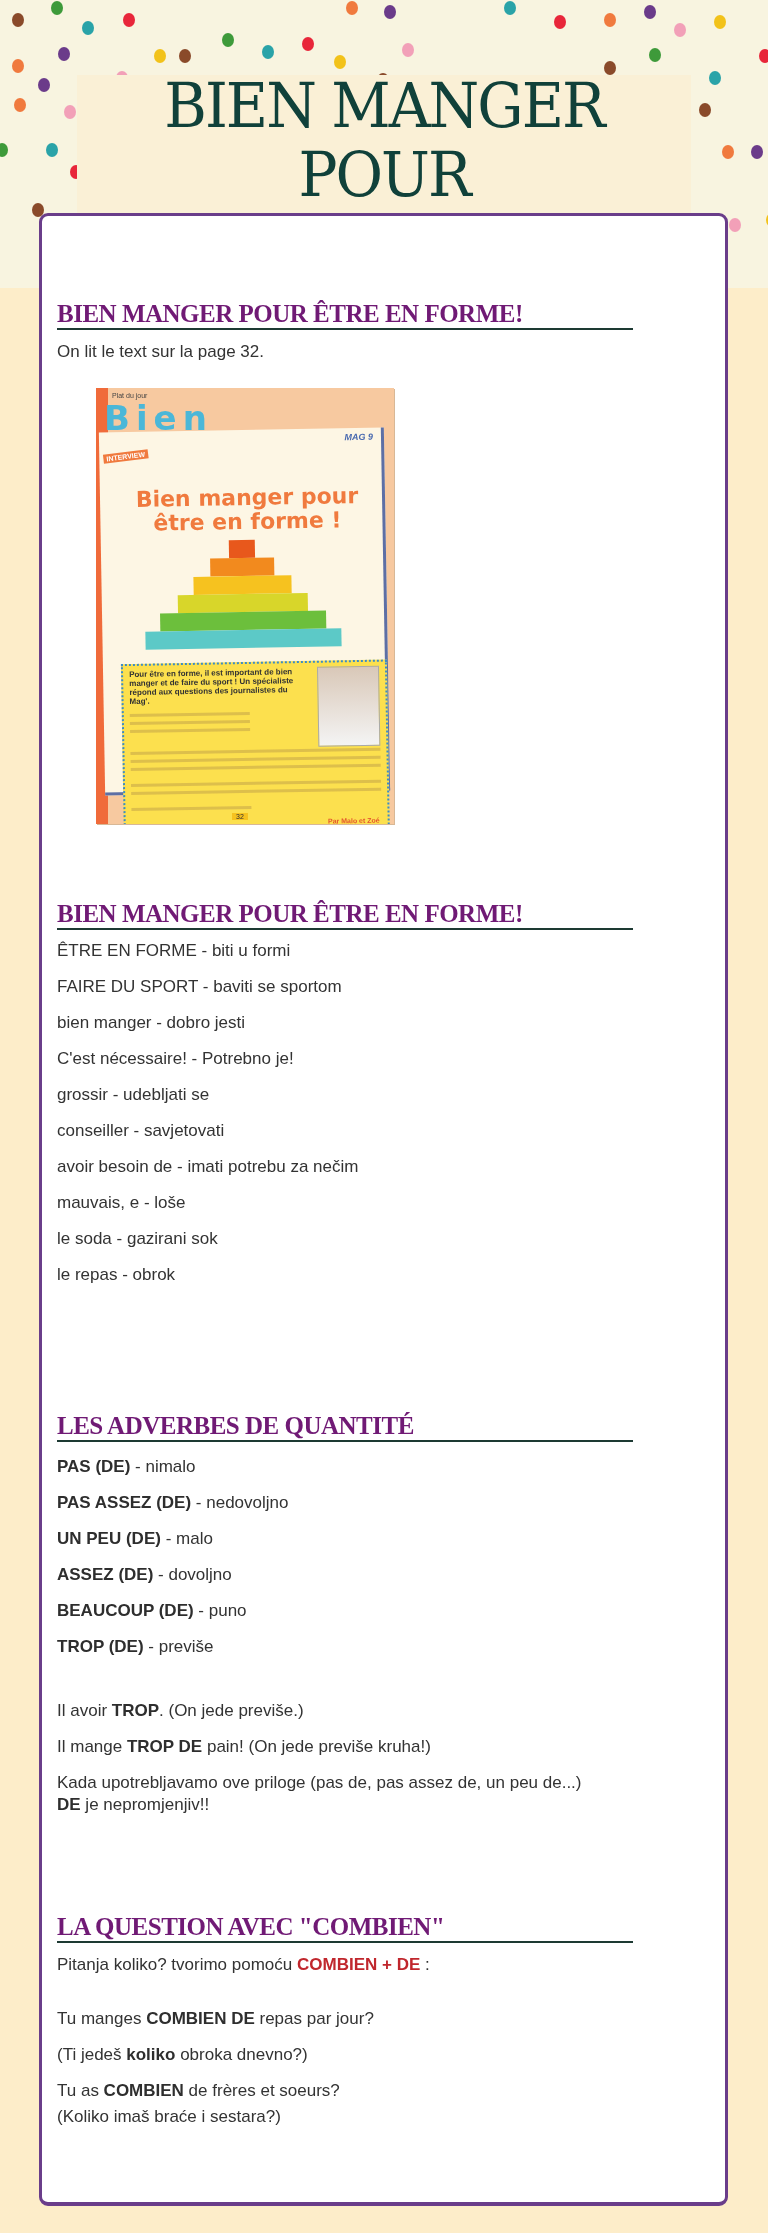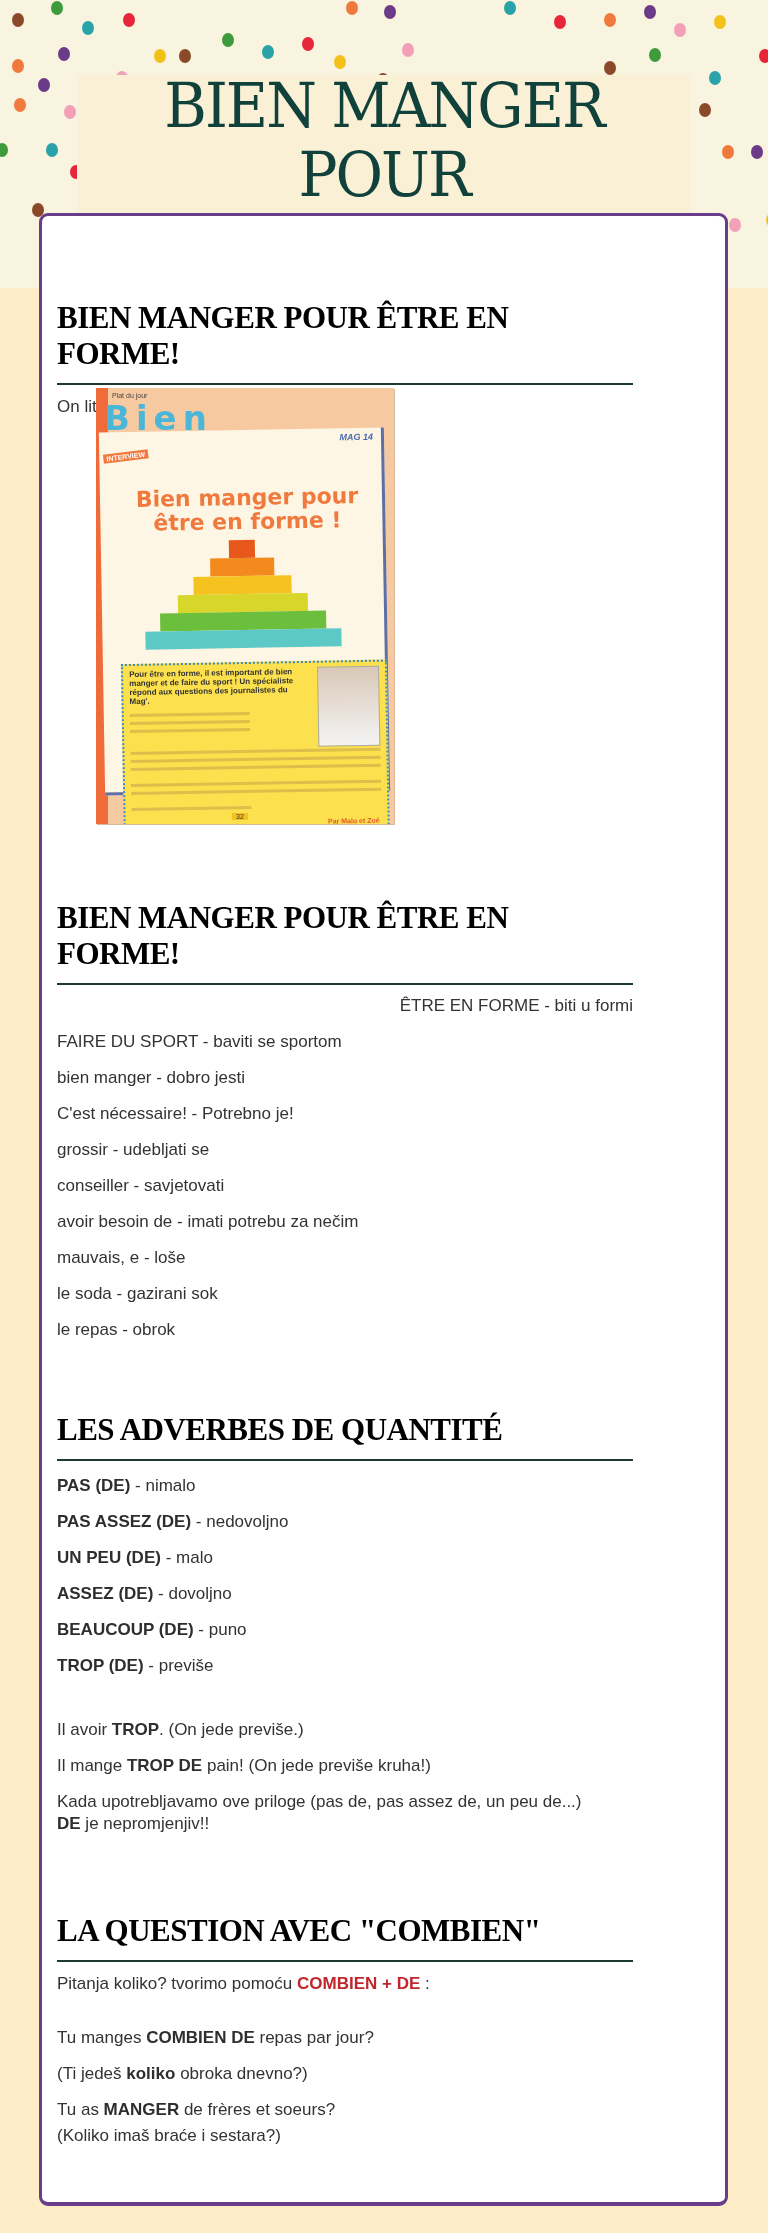--- a/index.html
+++ b/index.html
@@ -34,23 +34,22 @@
     position: absolute; left: 39px; top: 213px; width: 683px; height: 1986px;
     background: #ffffff;
     border: 3px solid #6a3d8a;
     border-bottom-width: 4px;
     border-radius: 9px;
   }
   .content { position: absolute; left: 57px; width: 576px; }
   h2 {
     margin: 0;
     font-family: "Liberation Serif", "DejaVu Serif", serif;
-    font-weight: bold; font-size: 31px; color: #000000;
+    font-weight: bold; font-size: 25px; color: #701a75;
     letter-spacing: -0.5px;
-    padding-bottom: 11px;
     border-bottom: 2px solid #1d3a33;
   }
   p { margin: 0; font-size: 17px; line-height: 22px; color: #333; }
   .row { margin-top: 14px; }
   .tight { margin-top: 4px; }
   b { color: #2e2e2e; }
   .red { color: #c0272d; font-weight: bold; }
   .magazine {
     position: absolute; left: 96px; top: 388px; width: 298px; height: 436px;
     background: linear-gradient(90deg, #f06b3a 0 12px, #f7c9a0 12px 100%);
@@ -155,21 +154,21 @@
 <div class="content" style="top:300px;">
   <h2>BIEN MANGER POUR ÊTRE EN FORME!</h2>
   <p style="margin-top:11px;">On lit le text sur la page 32.</p>
 </div>
 
 <div class="magazine">
   <div style="position:absolute;left:16px;top:4px;font-size:7px;color:#444;">Plat du jour</div>
   <div class="mag-bigtitle">Bien manger</div>
   <div class="mag-inner">
     <div style="position:absolute;left:4px;top:20px;background:#f07a3e;color:#fff;font-size:7px;font-weight:bold;padding:1px 3px;transform:rotate(-6deg);">INTERVIEW</div>
-    <div style="position:absolute;right:8px;top:4px;font-size:9px;font-weight:bold;color:#4b6bb0;font-style:italic;">MAG 14</div>
+    <div style="position:absolute;right:8px;top:4px;font-size:9px;font-weight:bold;color:#4b6bb0;font-style:italic;">MAG 9</div>
     <div class="mag-headline">Bien manger pour être en forme !</div>
     <div>
       <div class="pyr" style="top:110px;width:26px;background:#e8581c;"></div>
       <div class="pyr" style="top:128px;width:64px;background:#f28a1e;"></div>
       <div class="pyr" style="top:146px;width:98px;background:#f6c21f;"></div>
       <div class="pyr" style="top:164px;width:130px;background:#d8d62a;"></div>
       <div class="pyr" style="top:182px;width:166px;background:#6cbf3c;"></div>
       <div class="pyr" style="top:200px;width:196px;background:#5cc9c7;"></div>
     </div>
     <div class="mag-box">
@@ -186,21 +185,21 @@
       <div class="mag-lines" style="top:142px;width:120px;"></div>
       <div style="position:absolute;right:8px;bottom:6px;font-size:7px;color:#e4572e;font-weight:bold;">Par Malo et Zoé</div>
     </div>
   </div>
   <div style="position:absolute;left:136px;bottom:4px;font-size:7px;color:#333;background:#f6c21f;padding:0 4px;">32</div>
 </div>
 
 <div class="content" style="top:900px;">
   <h2>BIEN MANGER POUR ÊTRE EN FORME!</h2>
   <div style="margin-top:0;">
-    <p class="row" style="margin-top:10px;text-align:right;">ÊTRE EN FORME - biti u formi</p>
+    <p class="row" style="margin-top:10px;">ÊTRE EN FORME - biti u formi</p>
     <p class="row">FAIRE DU SPORT - baviti se sportom</p>
     <p class="row">bien manger - dobro jesti</p>
     <p class="row">C'est nécessaire! - Potrebno je!</p>
     <p class="row">grossir - udebljati se</p>
     <p class="row">conseiller - savjetovati</p>
     <p class="row">avoir besoin de - imati potrebu za nečim</p>
     <p class="row">mauvais, e - loše</p>
     <p class="row">le soda - gazirani sok</p>
     <p class="row">le repas - obrok</p>
   </div>
@@ -221,15 +220,15 @@
     <p class="row"><span>Il mange </span><b>TROP DE</b><span> pain! (On jede previše kruha!)</span></p>
     <p class="row"><span>Kada upotrebljavamo ove priloge (pas de, pas assez de, un peu de...)</span><br><b>DE</b><span> je nepromjenjiv!!</span></p>
   </div>
 </div>
 
 <div class="content" style="top:1913px;">
   <h2>LA QUESTION AVEC "COMBIEN"</h2>
   <p style="margin-top:11px;"><span>Pitanja koliko? tvorimo pomoću </span><span class="red">COMBIEN + DE</span><span> :</span></p>
   <p style="margin-top:32px;"><span>Tu manges </span><b>COMBIEN DE</b><span> repas par jour?</span></p>
   <p class="row"><span>(Ti jedeš </span><b>koliko</b><span> obroka dnevno?)</span></p>
-  <p class="row"><span>Tu as </span><b>MANGER</b><span> de frères et soeurs?</span></p>
+  <p class="row"><span>Tu as </span><b>COMBIEN</b><span> de frères et soeurs?</span></p>
   <p class="tight">(Koliko imaš braće i sestara?)</p>
 </div>
 
 </body></html>

